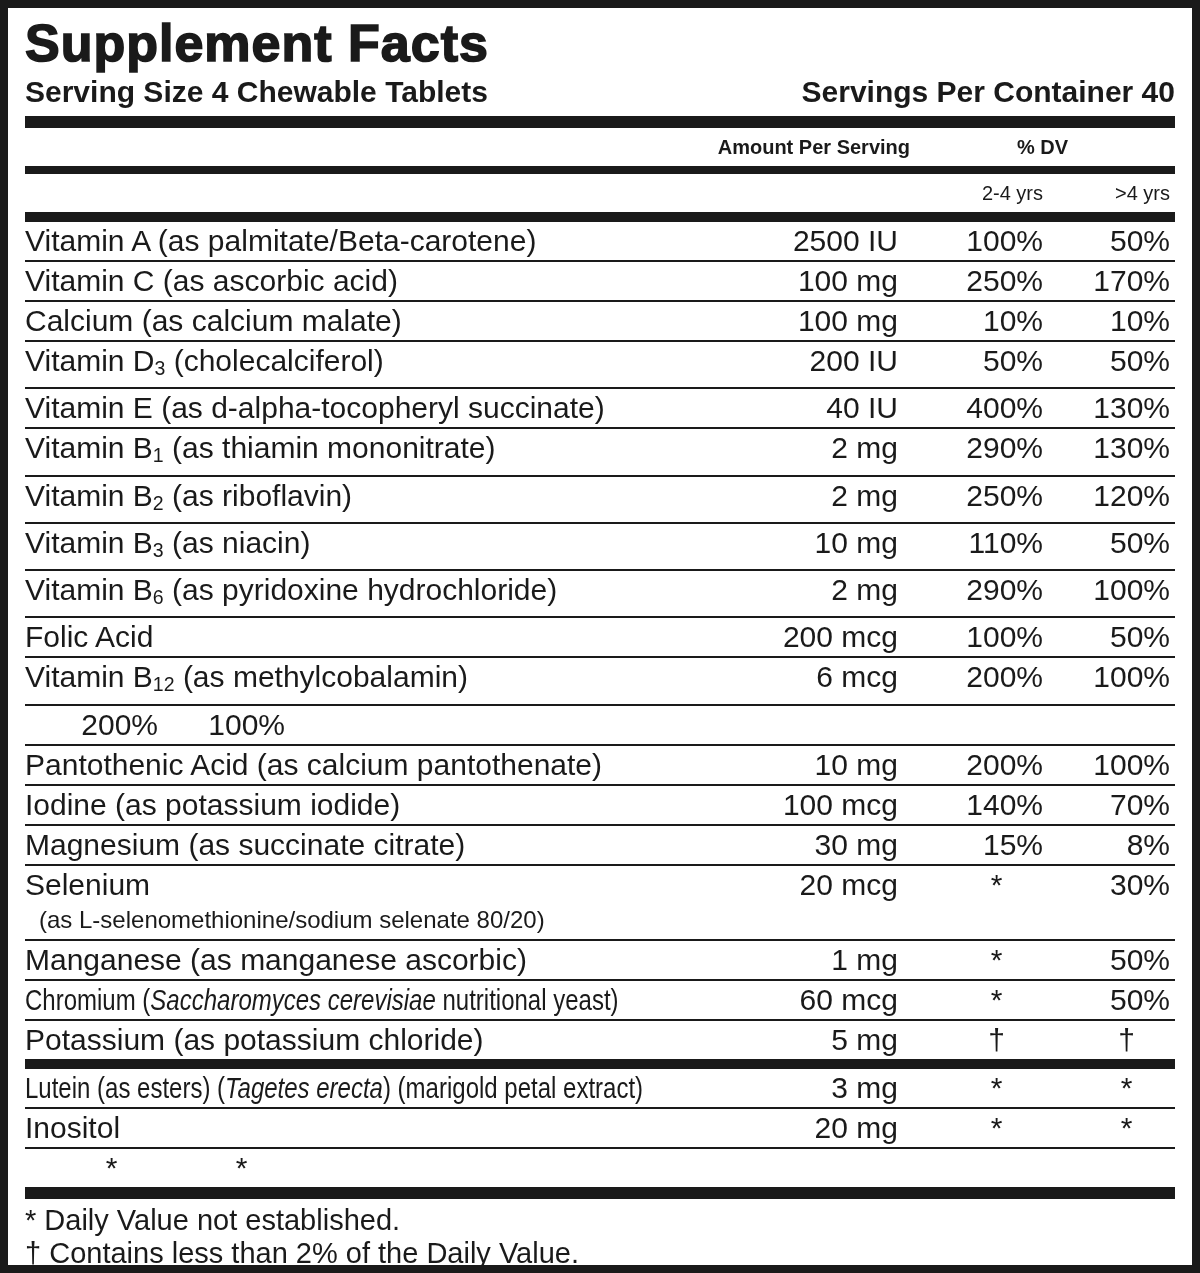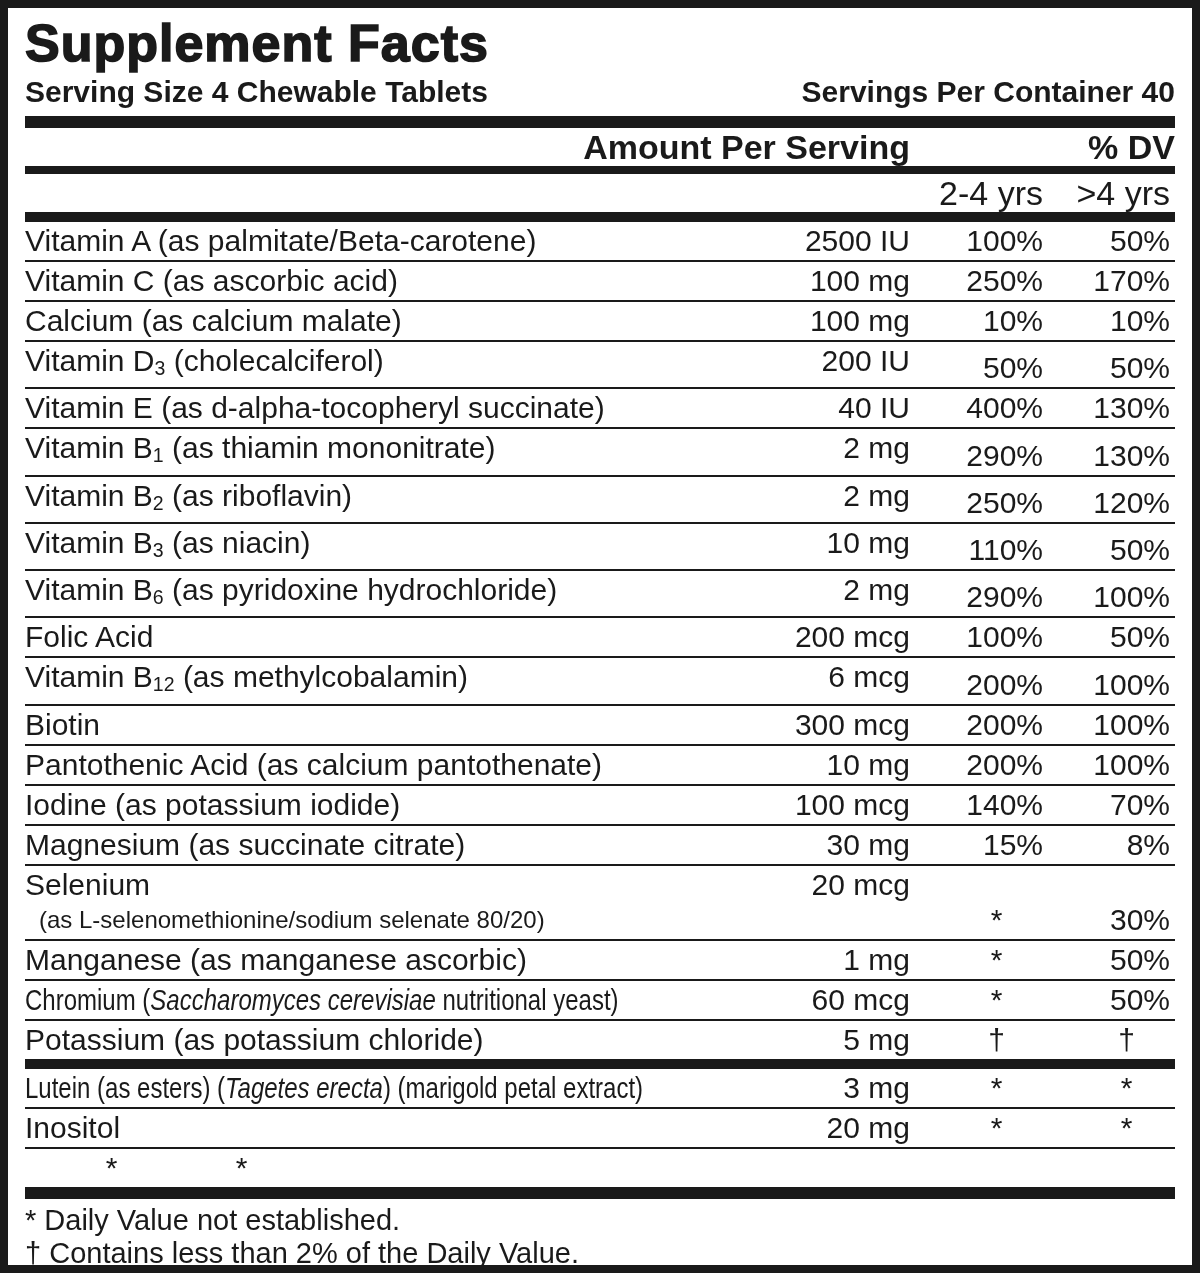--- a/index.html
+++ b/index.html
@@ -28,36 +28,36 @@
   .serving-row{
     display:flex;justify-content:space-between;
     font-size:30px;line-height:34px;
     margin:5px 0 7px 0;
     font-weight:bold;
   }
   .bar{background:#1a1a1a;width:100%;}
   .bar-12{height:12px}
   .bar-10{height:10px}
   .bar-8{height:8px}
-  .hdr-row{display:flex;font-size:34px;line-height:38px;}
+  .hdr-row{display:flex;font-size:20px;line-height:38px;}
   .hdr-main{width:885px;text-align:right;font-weight:bold;}
-  .hdr-dv{flex:1;text-align:right;font-weight:bold;}
+  .hdr-dv{flex:1;text-align:center;font-weight:bold;}
   .hdr-spacer{width:885px;}
   .c-1{width:133px;text-align:right;box-sizing:border-box;}
   .c-2{width:127px;text-align:right;box-sizing:border-box;}
   .rows .row{
     display:flex;
     border-top:2px solid #1a1a1a;
-    font-size:30px;line-height:38px;align-items:flex-end;
+    font-size:30px;line-height:38px;
   }
   .rows .row:first-child{border-top:none;}
   .c-main{width:885px;position:relative;}
   .name{display:inline-block;white-space:nowrap;}
   .row.condensed .name{transform:scaleX(0.80);transform-origin:0 50%;}
-  .c-amt{position:absolute;right:0;top:0;white-space:nowrap;text-align:right;}
+  .c-amt{position:absolute;right:12px;top:0;white-space:nowrap;text-align:right;}
   .line2{line-height:32px;padding:0 0 3px 14px;font-size:24px;}
   .row.two .name{line-height:36px;}
   .i{font-style:italic;}
   .sub{font-size:0.65em;vertical-align:-0.22em;letter-spacing:0;}
   .sym{text-align:center;padding-left:40px;}
   .footnotes{font-size:29px;line-height:33px;padding-top:5px;}
 </style>
 </head>
 <body>
 
@@ -137,21 +137,20 @@
         <div class="c-main"><span class="name"><span>Folic Acid</span></span><span class="c-amt">200 mcg</span></div>
         <div class="c-1">100%</div>
         <div class="c-2">50%</div>
       </div>
       <div class="row">
         <div class="c-main"><span class="name"><span>Vitamin B</span><span class="sub">12</span><span> (as methylcobalamin)</span></span><span class="c-amt">6 mcg</span></div>
         <div class="c-1">200%</div>
         <div class="c-2">100%</div>
       </div>
       <div class="row">
-        <div class="c-main"><span class="name"><span>Biotin</span></span><span class="c-amt">300 mcg</span></div>
         <div class="c-1">200%</div>
         <div class="c-2">100%</div>
       </div>
       <div class="row">
         <div class="c-main"><span class="name"><span>Pantothenic Acid (as calcium pantothenate)</span></span><span class="c-amt">10 mg</span></div>
         <div class="c-1">200%</div>
         <div class="c-2">100%</div>
       </div>
       <div class="row">
         <div class="c-main"><span class="name"><span>Iodine (as potassium iodide)</span></span><span class="c-amt">100 mcg</span></div>

